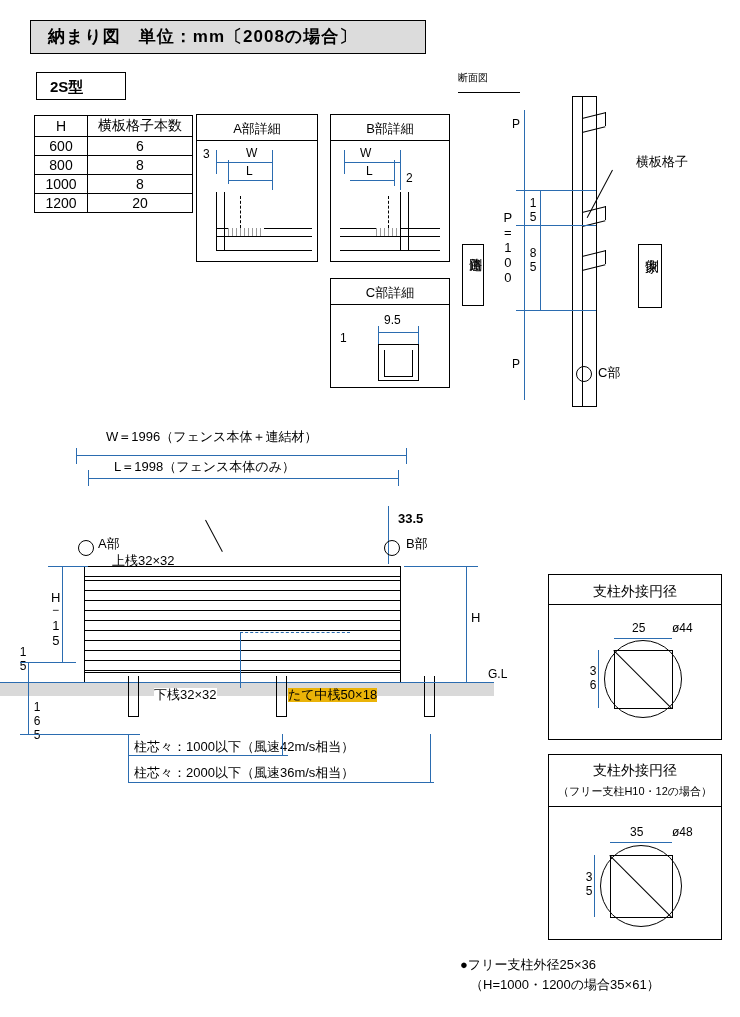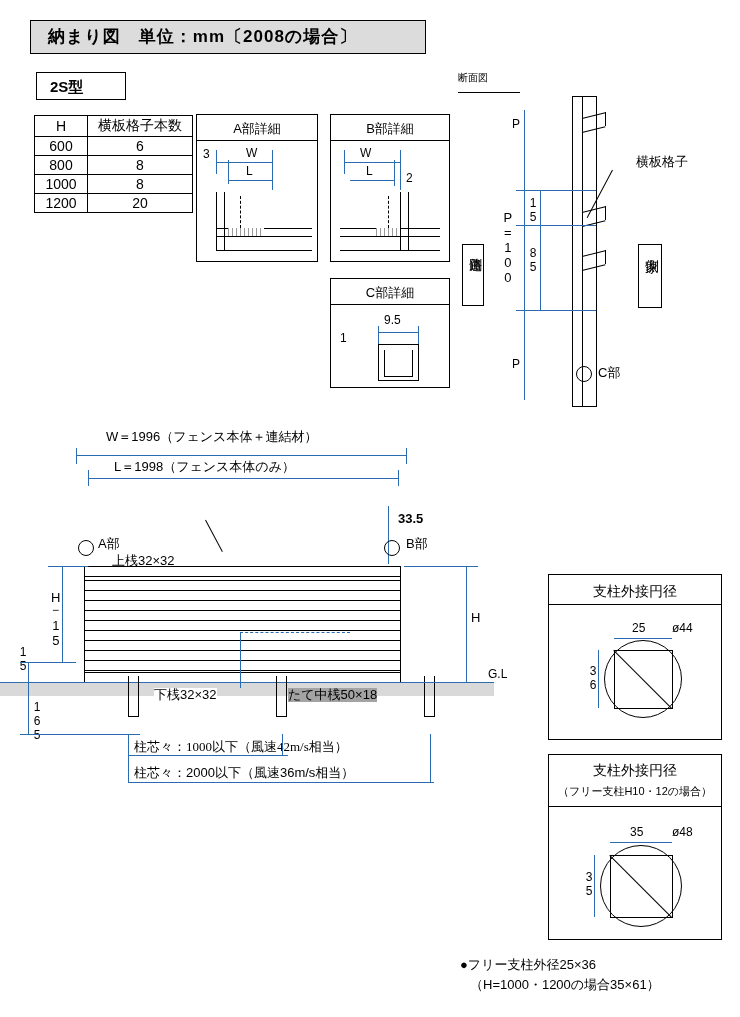--- a/index.html
+++ b/index.html
@@ -225,25 +225,25 @@
 <div class="lnb" style="left:20px;top:662px;width:56px;height:1px;"></div>
 <div class="lnb" style="left:20px;top:734px;width:120px;height:1px;"></div>
 <div class="lnb" style="left:48px;top:566px;width:40px;height:1px;"></div>
 
 <div class="lnb" style="left:466px;top:566px;width:1px;height:116px;"></div>
 <div class="tv" style="left:468px;top:610px;">H</div>
 <div class="lnb" style="left:404px;top:566px;width:74px;height:1px;"></div>
 <div class="lnb" style="left:404px;top:682px;width:86px;height:1px;"></div>
 
 <div class="t" style="left:154px;top:688px;background:#fff;">下桟32×32</div>
-<div class="t" style="left:288px;top:688px;background:#a3a3a3;">たて中桟50×18</div>
+<div class="t" style="left:288px;top:688px;background:#eab308;">たて中桟50×18</div>
 <div class="dash" style="left:240px;top:632px;width:110px;"></div>
 <div class="lnb" style="left:240px;top:632px;width:1px;height:56px;"></div>
 
-<div class="t" style="left:134px;top:740px;font-family:Liberation Serif, serif;">柱芯々：1000以下（風速42m/s相当）</div>
+<div class="t" style="left:134px;top:740px;">柱芯々：1000以下（風速42m/s相当）</div>
 <div class="t" style="left:134px;top:766px;">柱芯々：2000以下（風速36m/s相当）</div>
 <div class="lnb" style="left:128px;top:755px;width:160px;height:1px;"></div>
 <div class="lnb" style="left:128px;top:782px;width:306px;height:1px;"></div>
 <div class="lnb" style="left:128px;top:734px;width:1px;height:48px;"></div>
 <div class="lnb" style="left:282px;top:734px;width:1px;height:22px;"></div>
 <div class="lnb" style="left:430px;top:734px;width:1px;height:48px;"></div>
 
 <div class="panel" style="left:548px;top:574px;width:174px;height:166px;"></div>
 <div class="pdiv" style="left:548px;top:604px;width:174px;"></div>
 <div class="panel-title" style="left:548px;top:583px;width:174px;font-size:14px;">支柱外接円径</div>

